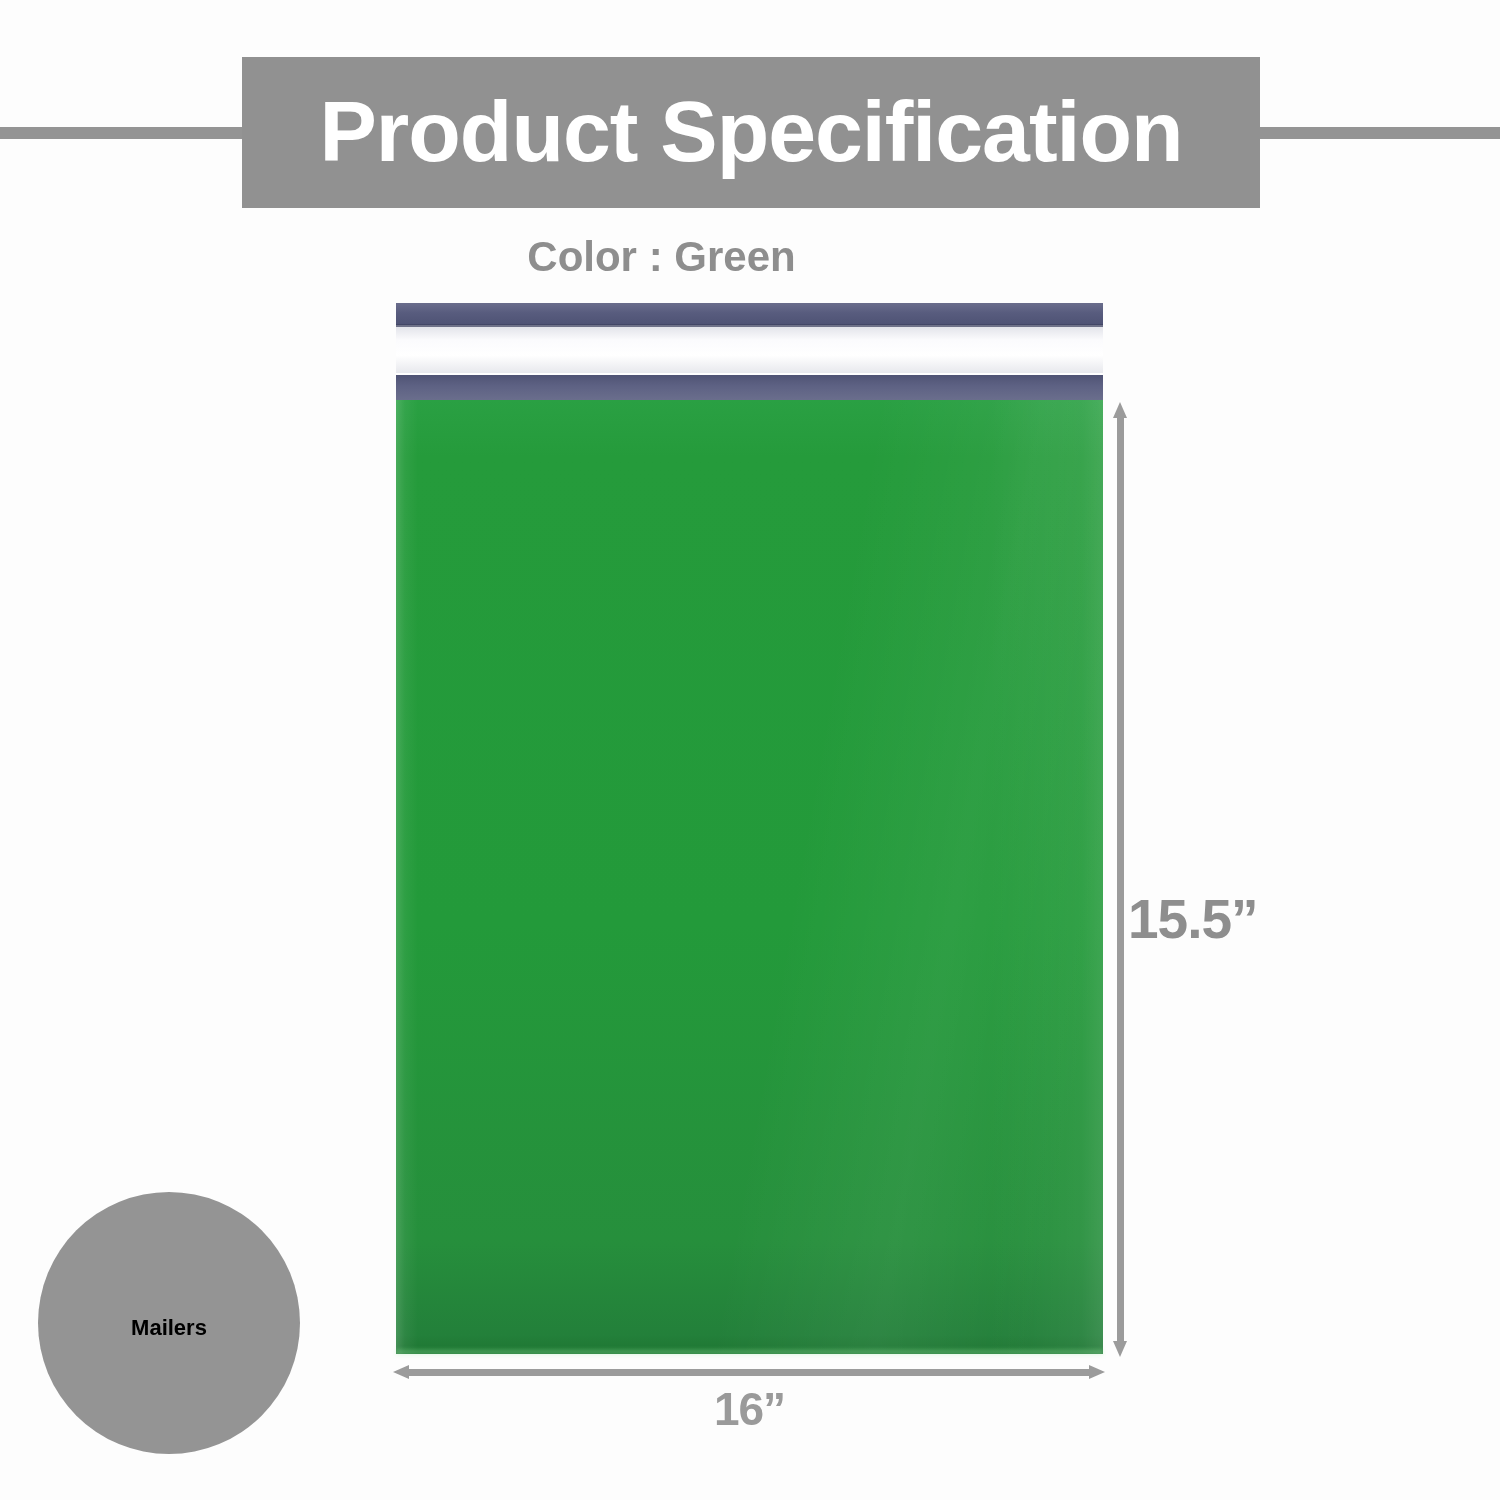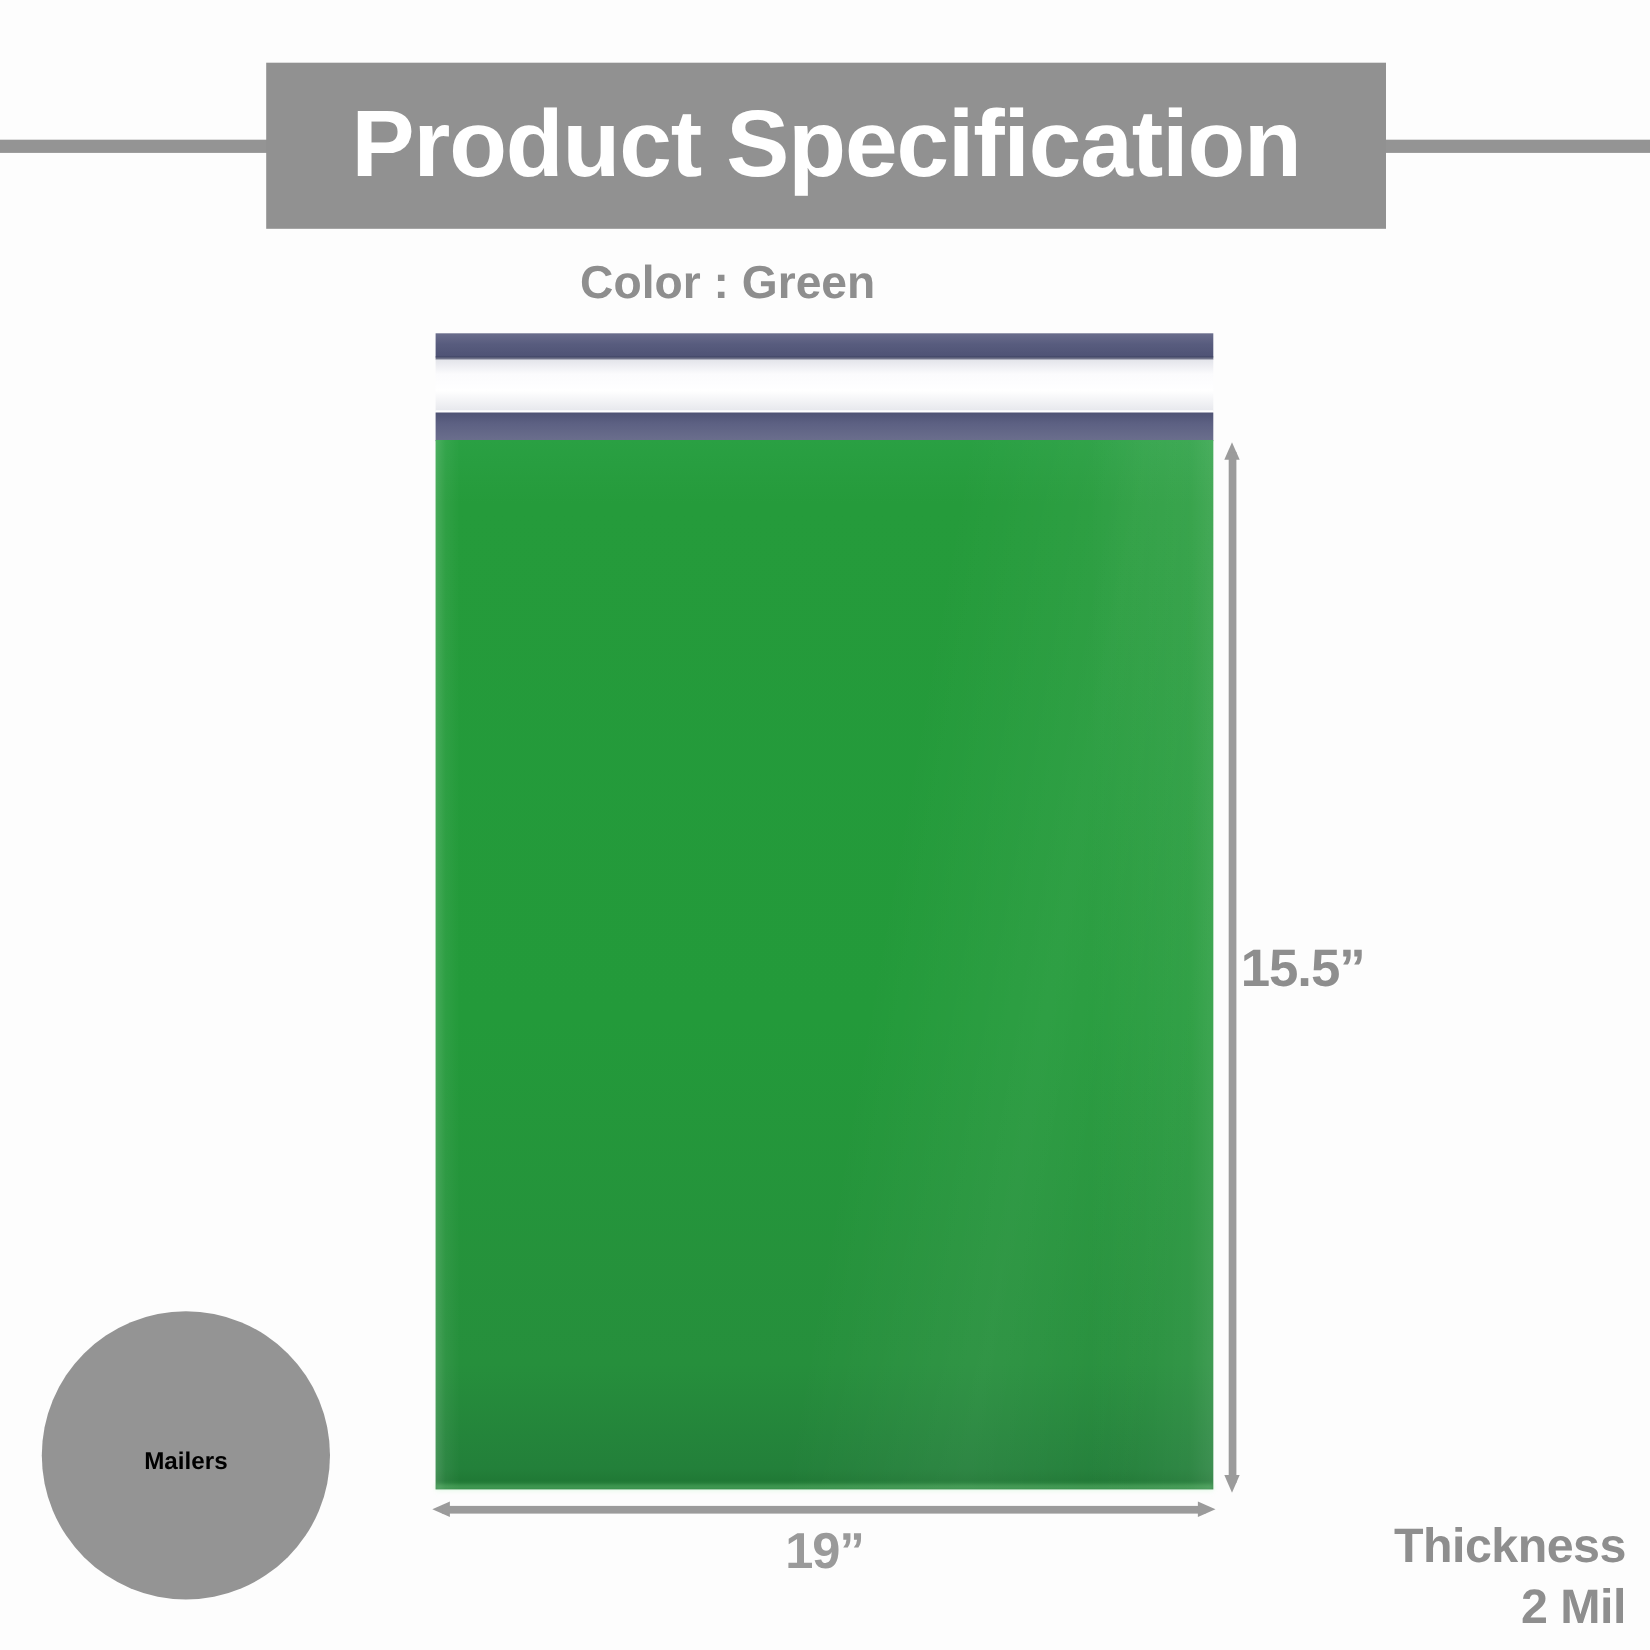--- a/index.html
+++ b/index.html
@@ -188,23 +188,23 @@
     bottom: 0;
     width: 0;
     height: 0;
     border-left: 7px solid transparent;
     border-right: 7px solid transparent;
     border-top: 16px solid #9b9b9b;
   }
   .dim-v-label {
     position: absolute;
     left: 1128px;
-    top: 853px;
+    top: 887px;
     color: #8e8e8e;
-    font-size: 48px;
+    font-size: 55px;
     font-weight: bold;
     letter-spacing: -1px;
     white-space: nowrap;
   }
 
   .dim-h {
     position: absolute;
     left: 393px;
     top: 1365px;
     width: 712px;
@@ -321,24 +321,20 @@
     <div class="shaft"></div>
     <div class="head-down"></div>
   </div>
   <div class="dim-v-label">15.5”</div>
 
   <div class="dim-h">
     <div class="head-left"></div>
     <div class="shaft"></div>
     <div class="head-right"></div>
   </div>
-  <div class="dim-h-label">19”</div>
+  <div class="dim-h-label">16”</div>
 
   <div class="qty-badge">
     <span class="qty-unit">Mailers</span>
   </div>
 
-  <div class="thickness">
-    <div>Thickness</div>
-    <div>2 Mil</div>
-  </div>
 
 </div>
 
 </body></html>

